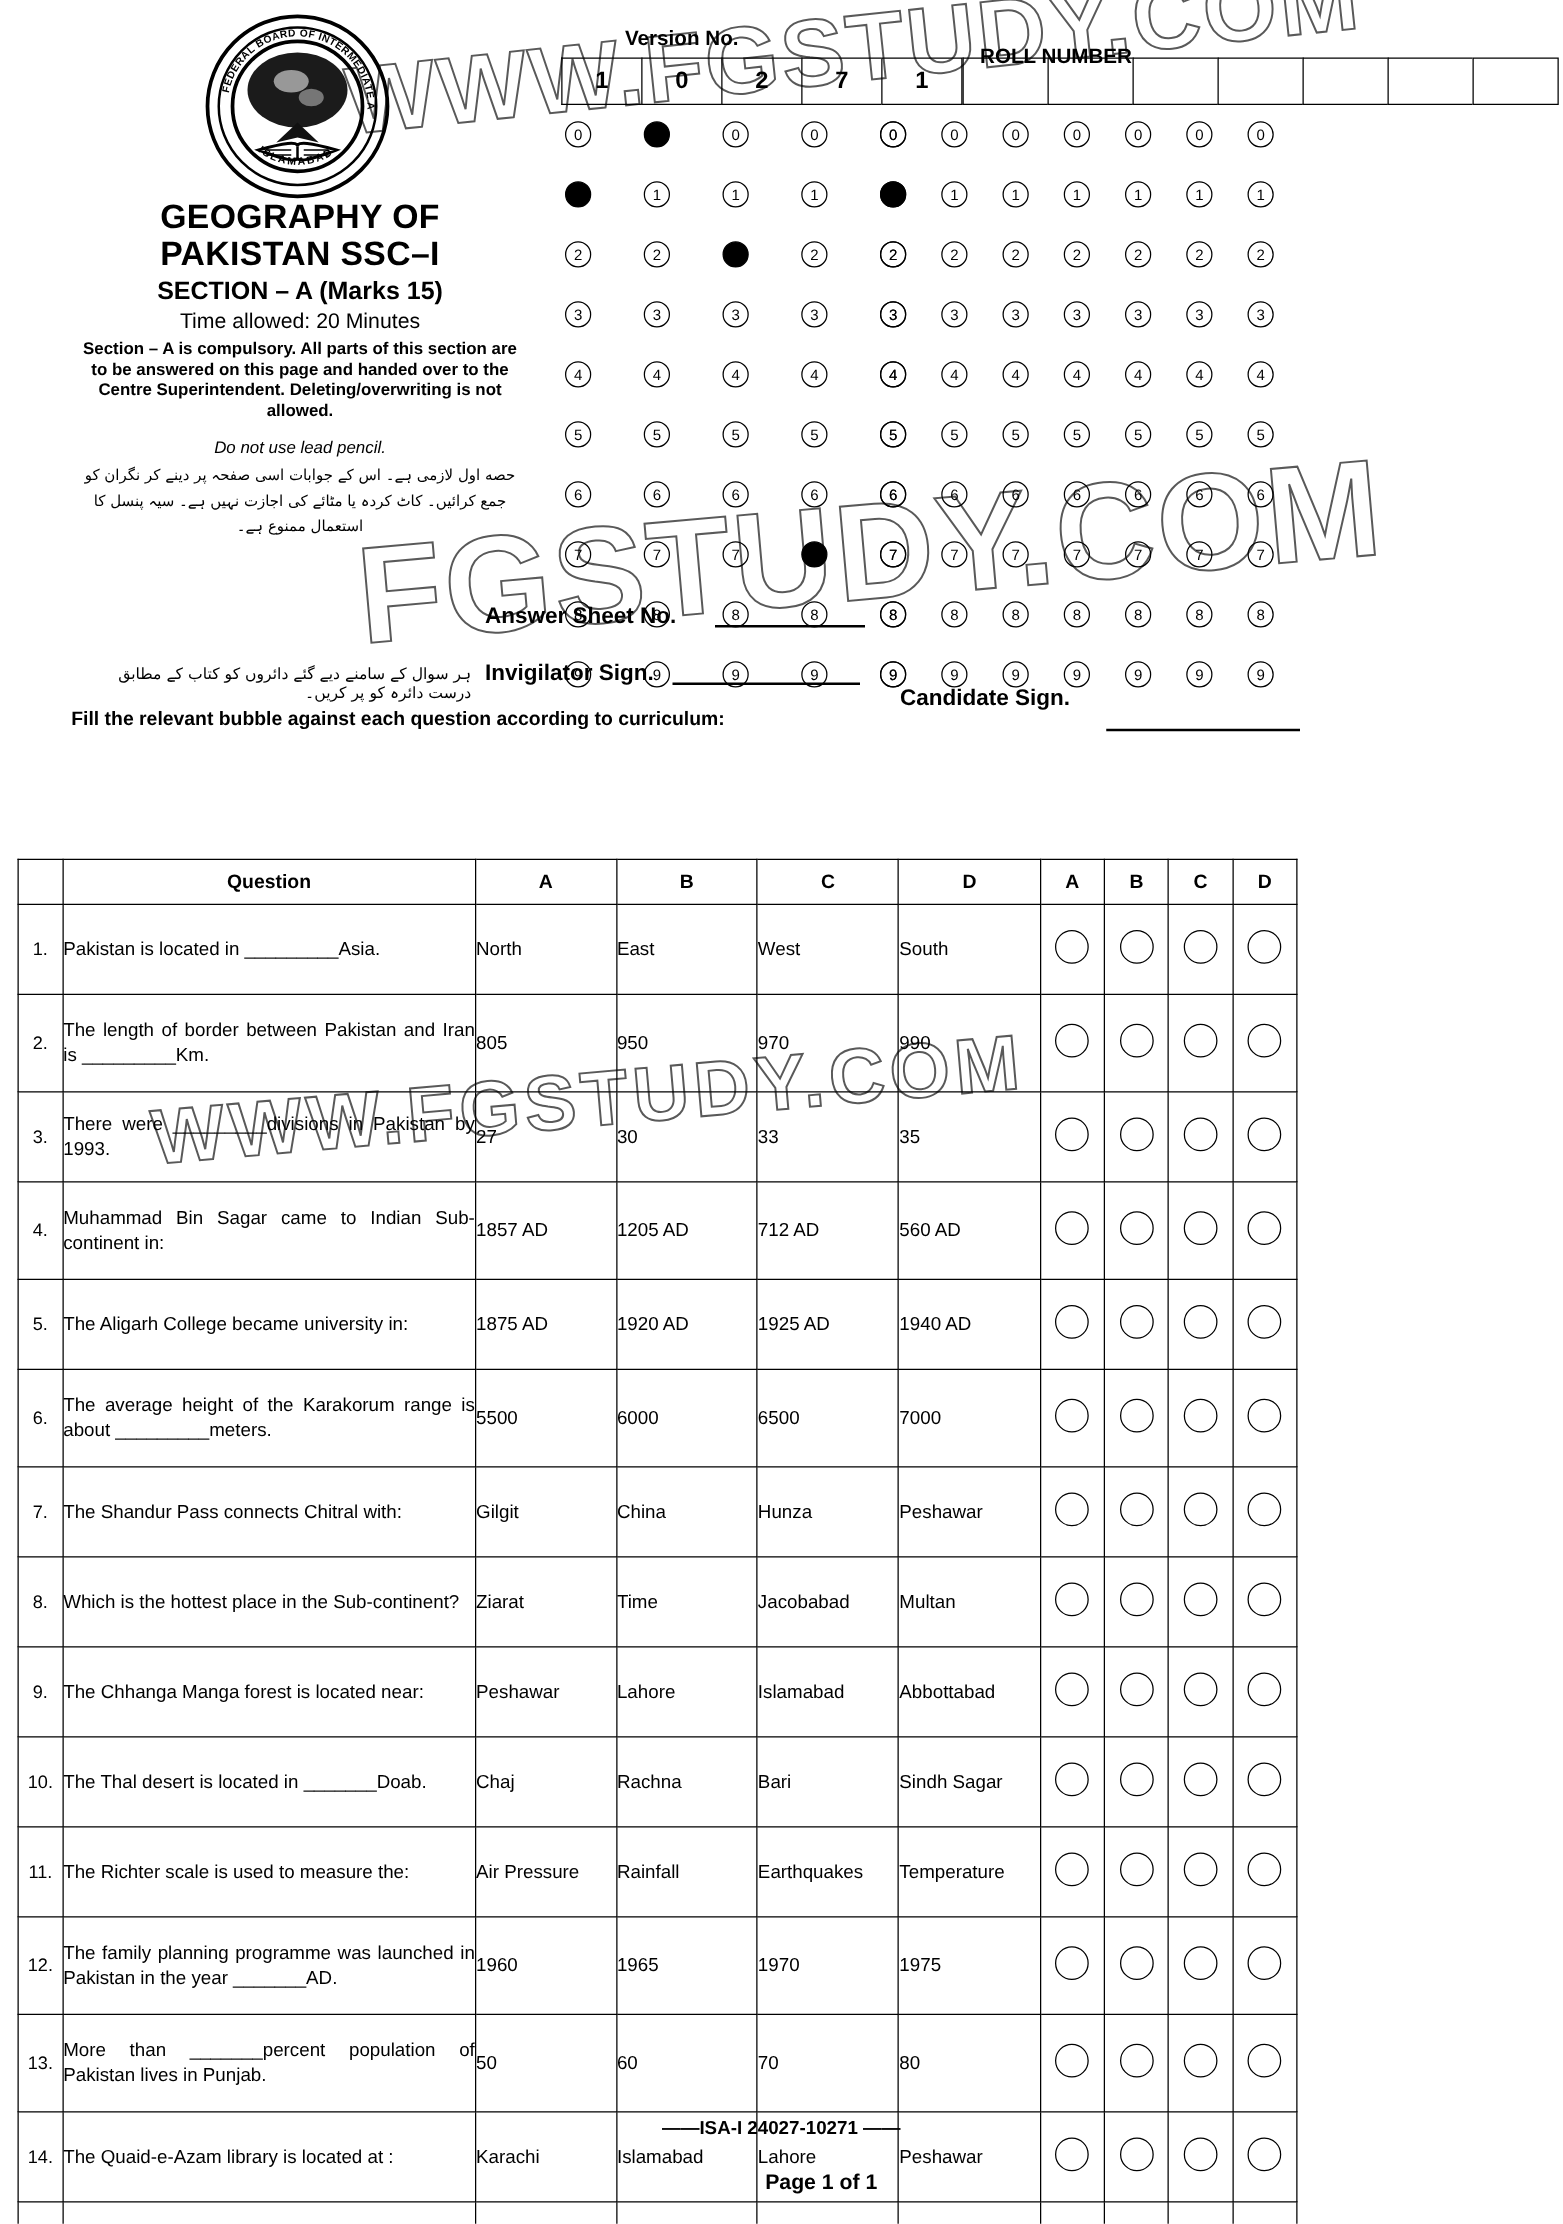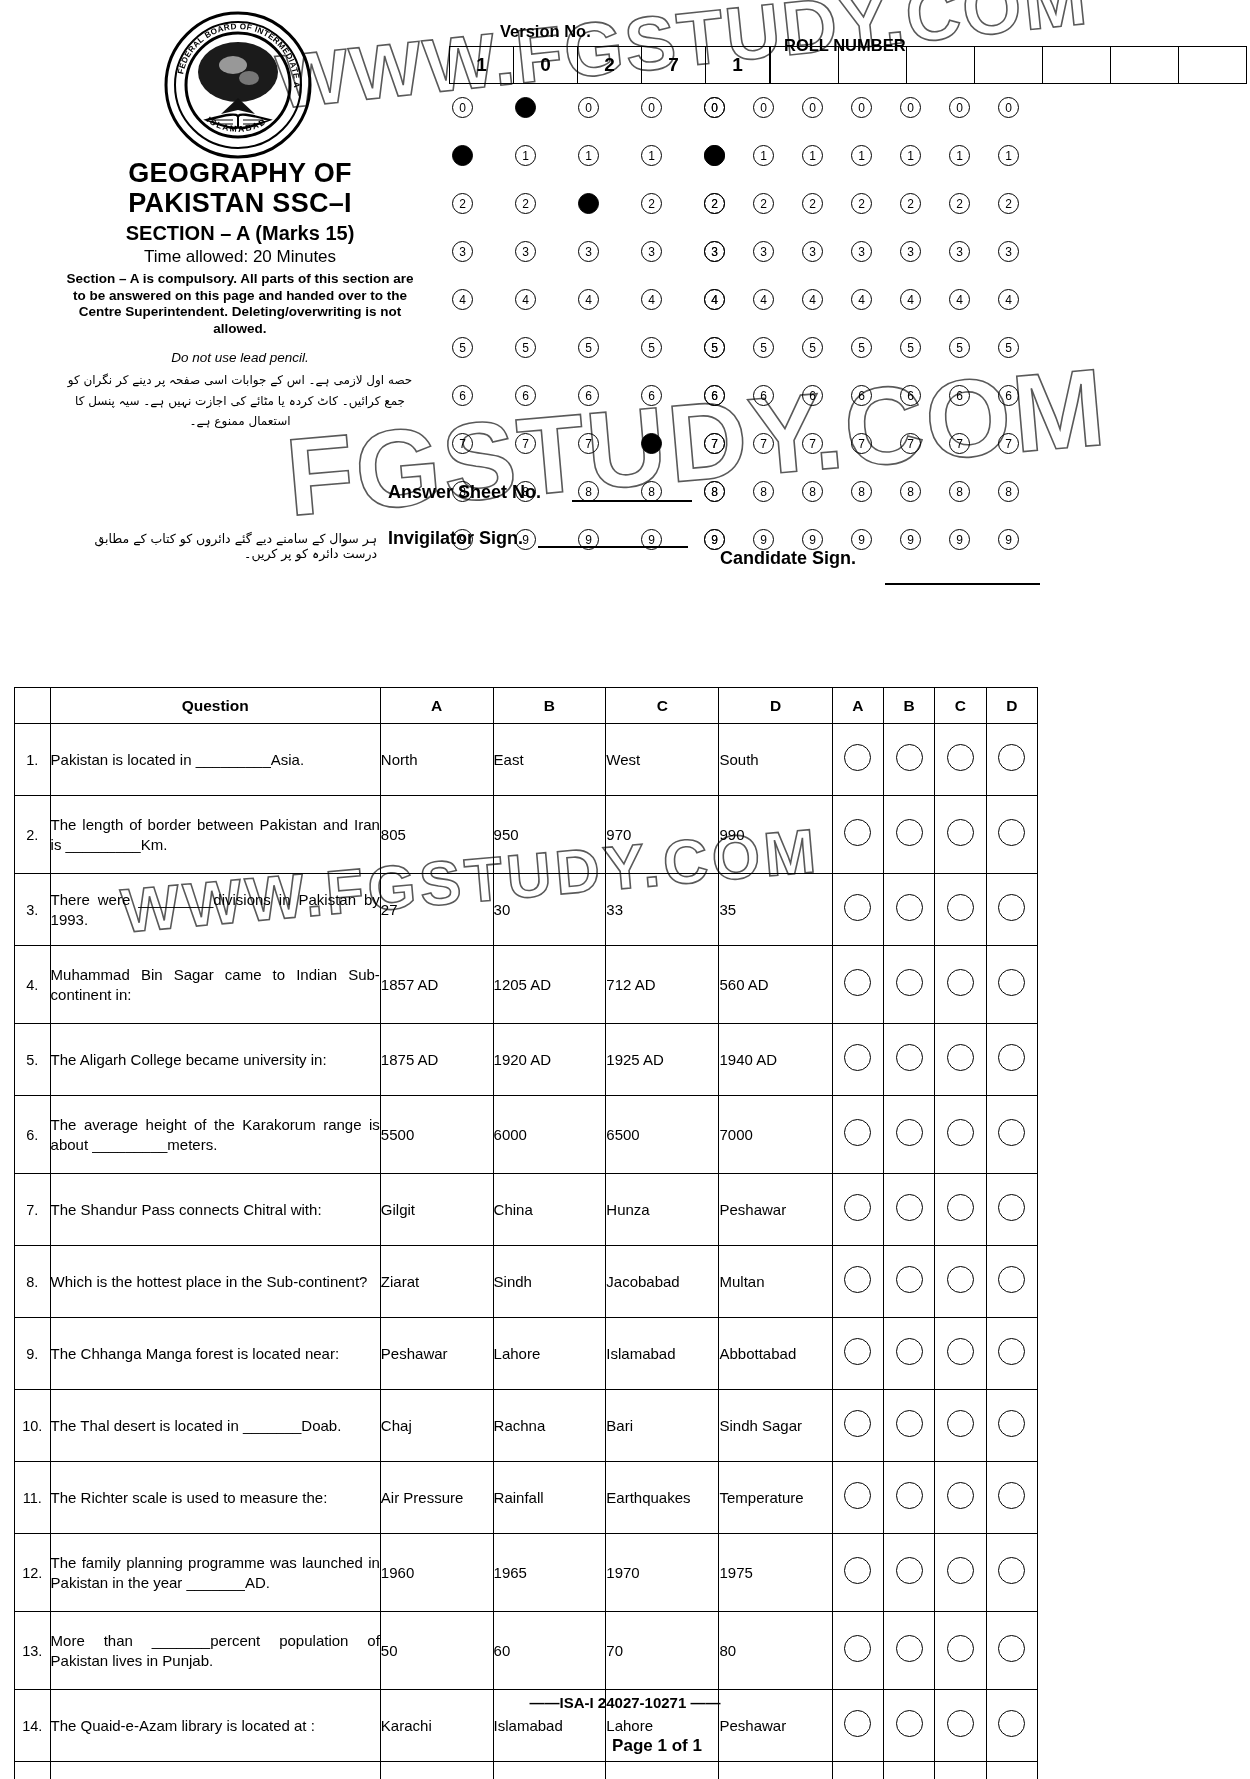--- a/index.html
+++ b/index.html
@@ -262,20 +262,21 @@
       <div class="bub" style="left: 998px; top: 529px;">9</div>
     </div>
 
   <div class="siglab" style="left:388px;top:482px;">Answer Sheet No.</div>
   <div class="sigline" style="left:572px;top:500px;width:120px;"></div>
 
   <div class="urdu-line" style="left:57px;top:531px;width:320px;">ہر سوال کے سامنے دیے گئے دائروں کو کتاب کے مطابق درست دائرہ کو پر کریں۔</div>
   <div class="siglab" style="left:388px;top:528px;">Invigilator Sign.</div>
   <div class="sigline" style="left:538px;top:546px;width:150px;"></div>
 
+  <div class="fillnote" style="left:57px;top:567px;">Fill the relevant bubble against each question according to curriculum:</div>
   <div class="siglab" style="left:720px;top:548px;">Candidate Sign.</div>
   <div class="sigline" style="left:885px;top:583px;width:155px;"></div>
 
   <table class="qt">
     <colgroup>
       <col class="c-no">
         <col class="c-q">
       <col class="c-opt">
         <col class="c-opt">
         <col class="c-opt">
@@ -381,21 +382,21 @@
           <td class="opt">Peshawar</td>
           <td class="bub-cell"><span class="obub"></span></td>
           <td class="bub-cell"><span class="obub"></span></td>
           <td class="bub-cell"><span class="obub"></span></td>
           <td class="bub-cell"><span class="obub"></span></td>
         </tr>
         <tr class="qrow">
           <td class="qno">8.</td>
           <td class="qtext">Which is the hottest place in the Sub-continent?</td>
           <td class="opt">Ziarat</td>
-          <td class="opt">Sindh</td>
+          <td class="opt">Time</td>
           <td class="opt">Jacobabad</td>
           <td class="opt">Multan</td>
           <td class="bub-cell"><span class="obub"></span></td>
           <td class="bub-cell"><span class="obub"></span></td>
           <td class="bub-cell"><span class="obub"></span></td>
           <td class="bub-cell"><span class="obub"></span></td>
         </tr>
         <tr class="qrow">
           <td class="qno">9.</td>
           <td class="qtext">The Chhanga Manga forest is located near:</td>

